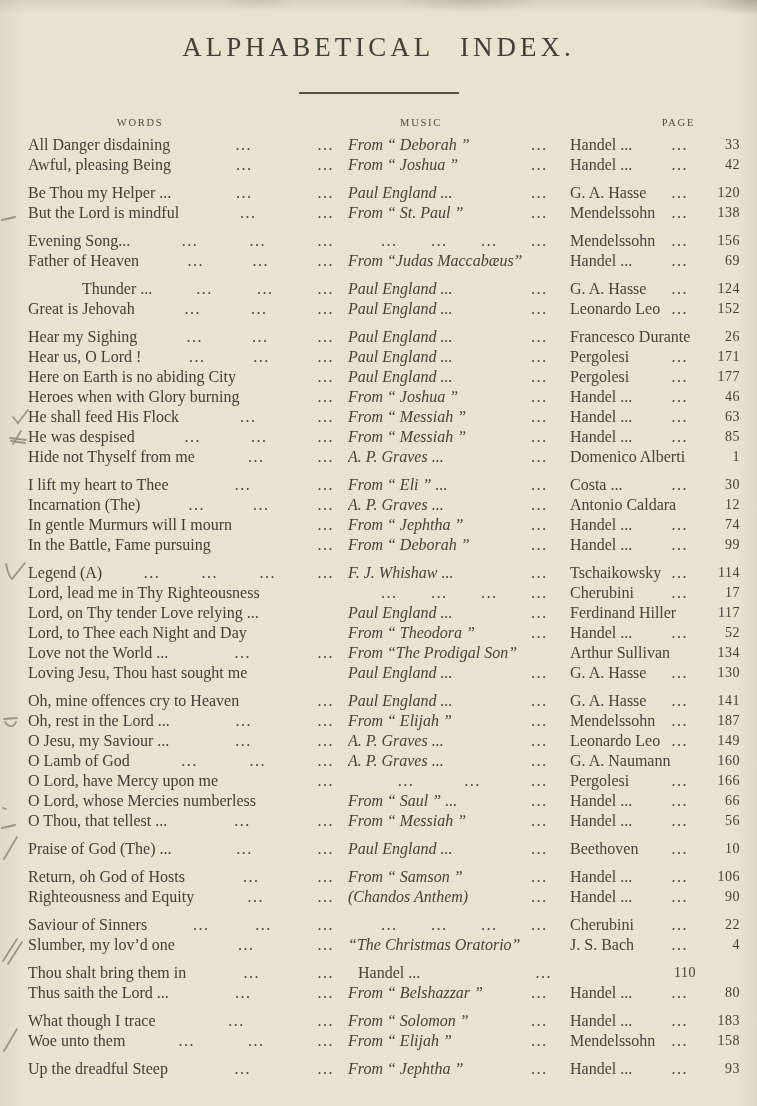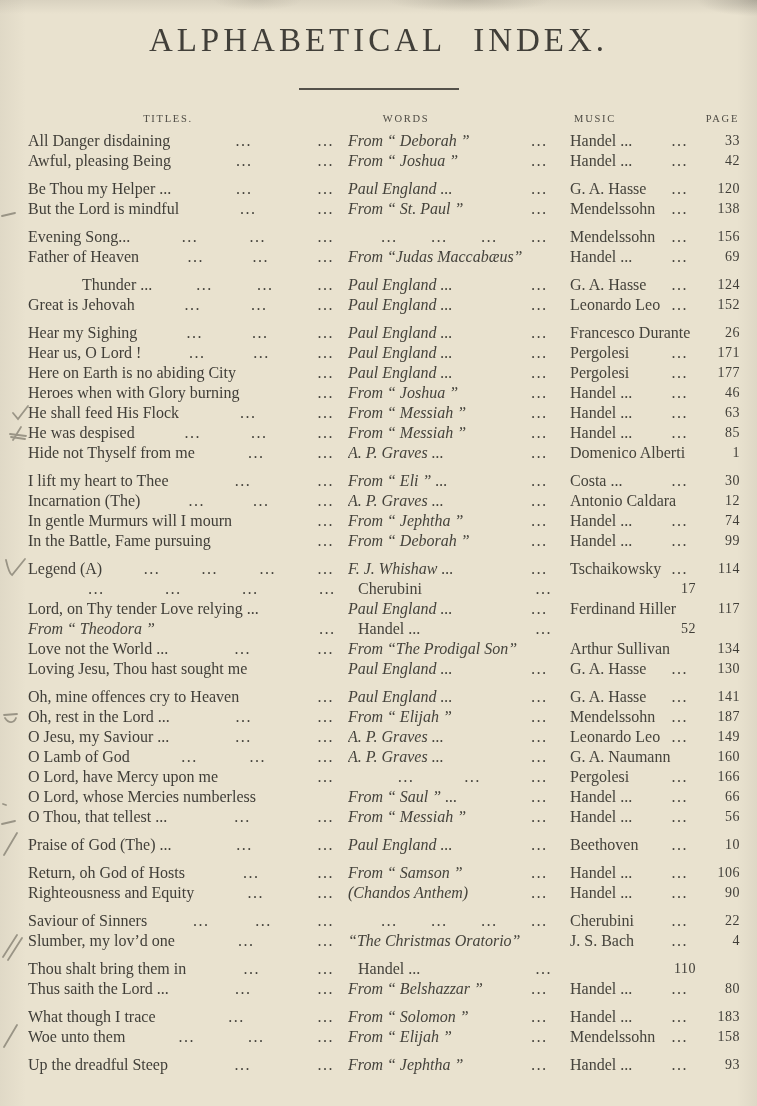--- a/index.html
+++ b/index.html
@@ -14,23 +14,23 @@
       radial-gradient(ellipse 80px 22px at 100% 0%, rgba(100,96,88,.30), transparent 75%),
       radial-gradient(ellipse 60px 14px at 34% 0%, rgba(105,100,90,.14), transparent 75%),
       linear-gradient(180deg, rgba(100,95,85,.12) 0px, rgba(100,95,85,0) 14px),
       linear-gradient(90deg, rgba(100,95,85,.07) 0px, rgba(100,95,85,0) 26px),
       linear-gradient(270deg, rgba(100,95,85,.08) 0px, rgba(100,95,85,0) 20px),
       radial-gradient(ellipse 130% 115% at 50% 45%, rgba(0,0,0,0) 62%, rgba(125,110,80,.10) 100%);
     font-family:"Liberation Serif","DejaVu Serif",serif;
     color:var(--ink,#413f39);
   }
   .page-title {
-    margin:6px; padding-top:16px;
+    margin:16px; padding-top:16px;
     text-align:center;
-    font-size:33px; font-weight:normal;
+    font-size:27px; font-weight:normal;
     letter-spacing:4px; word-spacing:16px;
     color:var(--ink,#3e3c36);
   }
   .title-rule {
     width:160px; height:2px;
     margin:29px auto 0 auto;
     background:#54514a;
   }
   .grid { display:grid; grid-template-columns:320px 212px 136px 44px; }
   .col-headers {
@@ -62,21 +62,20 @@
   .indent .c-title { padding-left:54px; }
   .mark { position:absolute; opacity:.85; pointer-events:none; }
 </style>
 </head>
 <body>
 
 <div class="sheet" style="--ink: #413f39; background-color: rgb(233, 226, 207);">
   <h1 class="page-title">ALPHABETICAL INDEX.</h1>
   <div class="title-rule"></div>
   <div class="col-headers grid">
-    <div class="hdr-titles">TITLES.</div>
     <div class="hdr-words">WORDS</div>
     <div class="hdr-music">MUSIC</div>
     <div class="hdr-page">PAGE</div>
   </div>
   <div class="index-list" id="rows">
       <div class="group">
         <div class="row grid">
           <div class="cell c-title">
             <span class="txt">All Danger disdaining</span>
             <span class="d">...</span>
@@ -419,20 +418,23 @@
             <span class="txt">F. J. Whishaw ...</span>
             <span class="d">...</span>
           </div>
           <div class="cell c-music">
             <span class="txt">Tschaikowsky</span>
             <span class="d">...</span>
           </div>
           <div class="c-page">114</div>
         </div>
         <div class="row grid">
+          <div class="cell c-title">
+            <span class="txt">Lord, lead me in Thy Righteousness</span>
+          </div>
           <div class="cell c-words">
             <span class="txt"></span>
             <span class="d">...</span>
             <span class="d">...</span>
             <span class="d">...</span>
             <span class="d">...</span>
           </div>
           <div class="cell c-music">
             <span class="txt">Cherubini</span>
             <span class="d">...</span>
@@ -446,20 +448,23 @@
           <div class="cell c-words">
             <span class="txt">Paul England ...</span>
             <span class="d">...</span>
           </div>
           <div class="cell c-music">
             <span class="txt">Ferdinand Hiller</span>
           </div>
           <div class="c-page">117</div>
         </div>
         <div class="row grid">
+          <div class="cell c-title">
+            <span class="txt">Lord, to Thee each Night and Day</span>
+          </div>
           <div class="cell c-words">
             <span class="txt">From “ Theodora ”</span>
             <span class="d">...</span>
           </div>
           <div class="cell c-music">
             <span class="txt">Handel ...</span>
             <span class="d">...</span>
           </div>
           <div class="c-page">52</div>
         </div>

